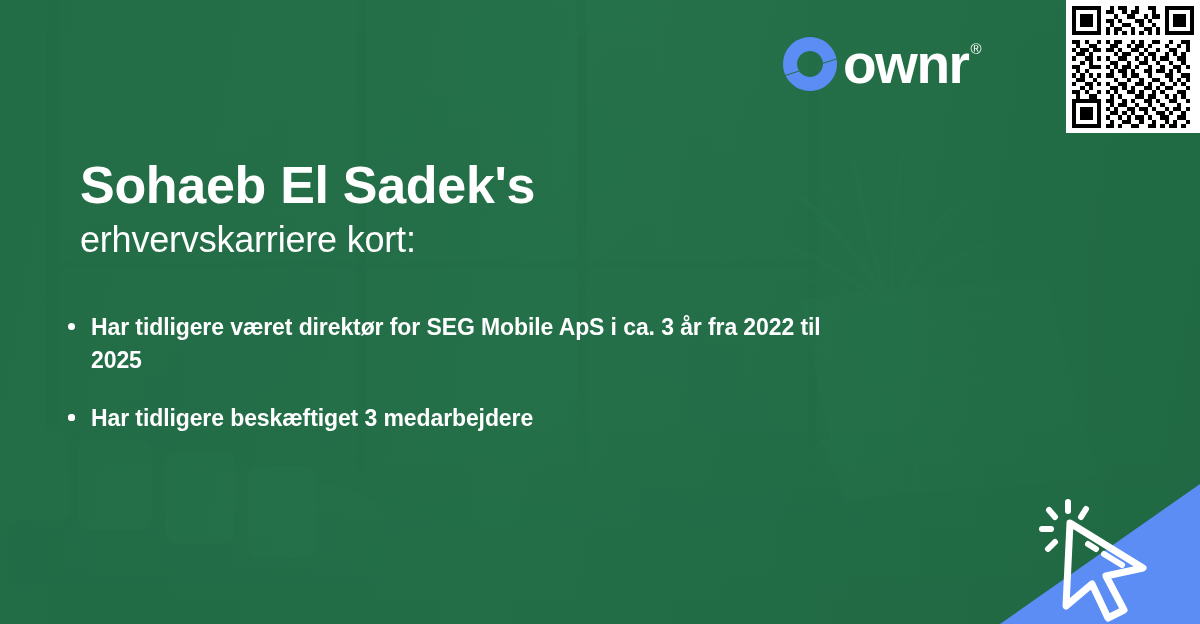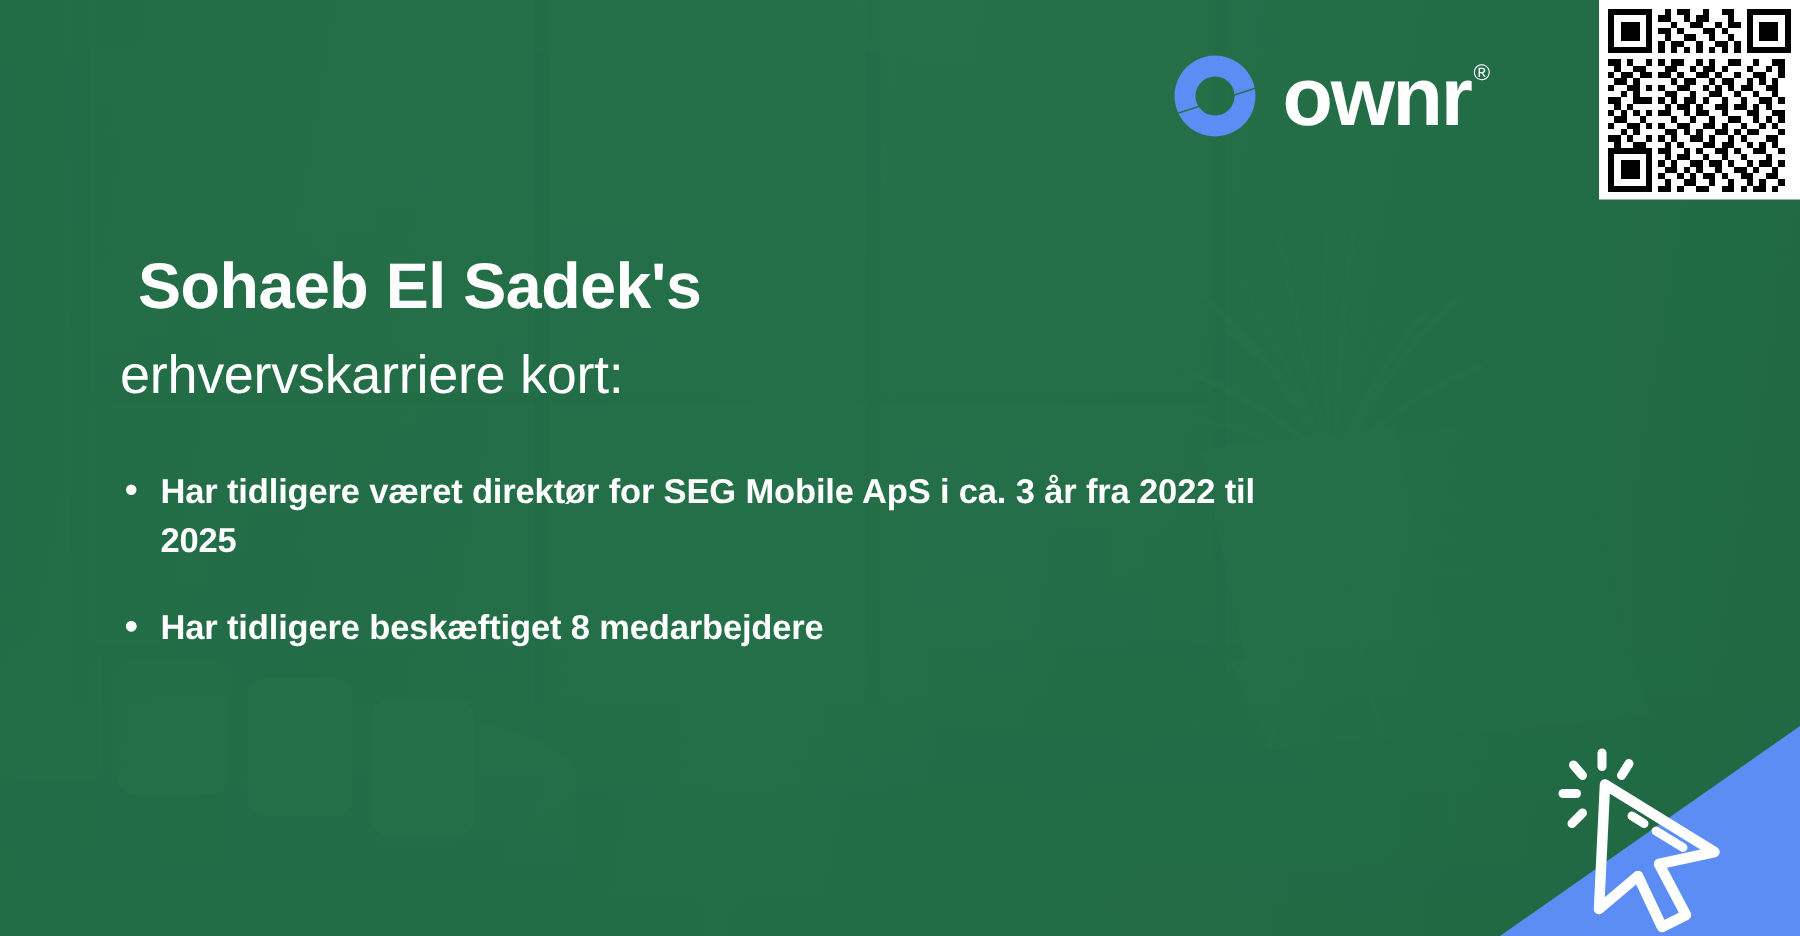--- a/index.html
+++ b/index.html
@@ -55,21 +55,21 @@
   #qr-code { display: block; width: 122px; height: 122px; }
 
   
   #logo {
     position: absolute;
     top: 33px;
     left: 779px;
     height: 62px;
     display: flex;
     align-items: center;
-    gap: 14px;
+    gap: 2px;
   }
   #logo-mark { width: 62px; height: 62px; display: block; }
   #logo-wordmark {
     display: flex;
     align-items: flex-start;
     color: #ffffff;
   }
   #logo-text {
     font-size: 55px;
     font-weight: 700;
@@ -87,38 +87,38 @@
 
   
   #headline {
     position: absolute;
     left: 80px;
     top: 155px;
     width: 760px;
     color: #ffffff;
   }
   #headline-line1 {
-    font-size: 43px;
+    font-size: 52px;
     font-weight: 700;
     line-height: 1.16;
     letter-spacing: -0.3px;
-    margin: 12px;
+    margin: 0;
   }
   #headline-line2 {
     font-size: 36px;
     font-weight: 400;
     line-height: 1.18;
     letter-spacing: -0.2px;
     margin: 4px 0 0 0;
   }
 
   
   #bullets {
     position: absolute;
-    left: 80px;
+    left: 64px;
     top: 311px;
     width: 790px;
     color: #ffffff;
   }
   .bullet-row {
     position: relative;
     padding-left: 27px;
     margin-bottom: 26px;
     font-size: 23px;
     font-weight: 700;
@@ -546,21 +546,21 @@
       <span class="bullet-dot"></span>
       <span>Har tidligere været direktør for SEG Mobile ApS i ca. 3 år fra 2022 til 2025</span>
     </div>
 
     <div class="bullet-row">
       <span class="bullet-dot"></span>
     </div>
 
     <div class="bullet-row">
       <span class="bullet-dot"></span>
-      <span>Har tidligere beskæftiget 8 medarbejdere</span>
+      <span>Har tidligere beskæftiget 3 medarbejdere</span>
     </div>
 
   </div>
 
   <div id="corner-triangle">
     <svg viewBox="0 0 200 140">
       <polygon points="200,0 200,140 0,140" fill="#5B8DF5"></polygon>
       <g fill="none" stroke="#ffffff" stroke-width="7" stroke-linecap="round" stroke-linejoin="round">
 
         <path d="M70,39 L143,84 L106,92 L124,126 L108,134 L92,100 L66,122 Z"></path>

